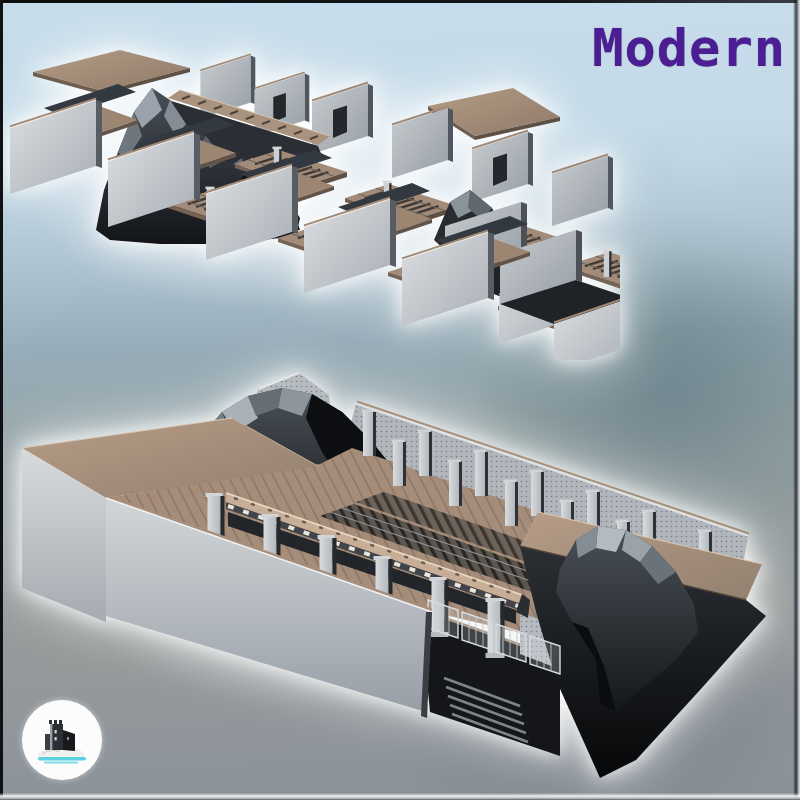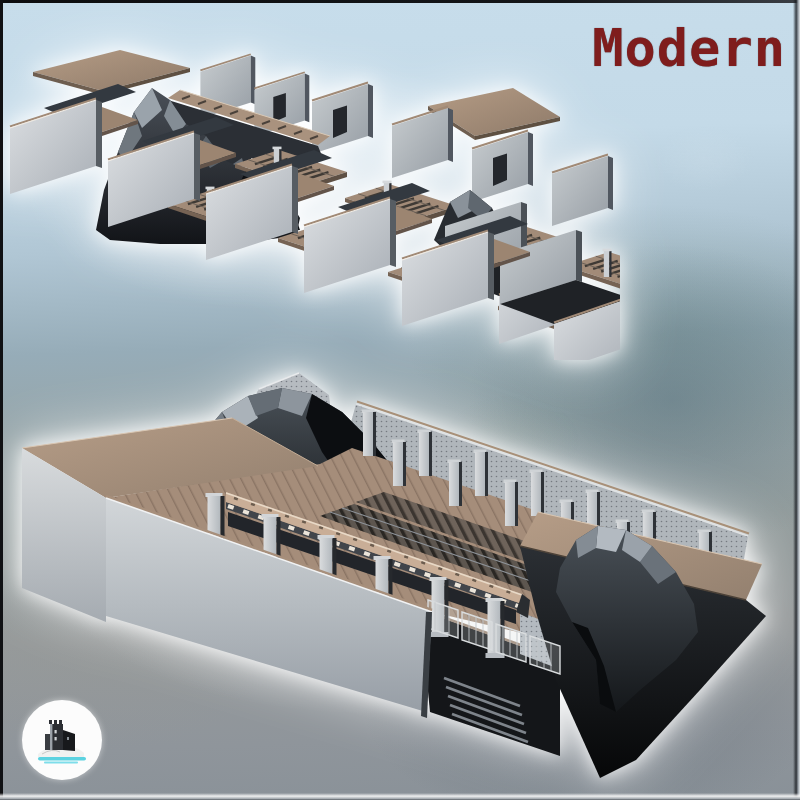--- a/index.html
+++ b/index.html
@@ -25,21 +25,21 @@
       radial-gradient(12% 8% at 64% 55%, rgba(120,140,130,.35), transparent 70%),
       radial-gradient(10% 7% at 58% 84%, rgba(160,150,135,.30), transparent 70%),
       radial-gradient(14% 9% at 26% 64%, rgba(200,205,205,.35), transparent 70%),
       radial-gradient(9% 6% at 88% 20%, rgba(210,225,235,.45), transparent 70%);
   }
   .scene{position:absolute;filter:drop-shadow(0 0 10px rgba(255,255,255,.95)) drop-shadow(0 0 26px rgba(255,255,255,.65));}
   #scene-top{left:0;top:40px;width:620px;height:320px;}
   #scene-bottom{left:0;top:360px;width:800px;height:420px;}
   .title{
     position:absolute;top:18px;right:14px;
-    font-weight:bold;font-size:52px;letter-spacing:1px;color:#7f1d1d;
+    font-weight:bold;font-size:52px;letter-spacing:1px;color:#4c1d95;
     text-shadow:0 0 1px rgba(20,22,24,.6);
   }
   .logo{
     position:absolute;left:22px;top:700px;width:80px;height:80px;border-radius:50%;
     background:#fcfcfc;box-shadow:0 0 6px rgba(255,255,255,.5);
     display:flex;align-items:center;justify-content:center;
   }
   
   .edge{position:absolute;pointer-events:none;}
   .edge-top{top:0;left:0;right:0;height:3px;background:linear-gradient(90deg,#0c0d0f 0%,#141619 70%,#3a3e44 100%);}

